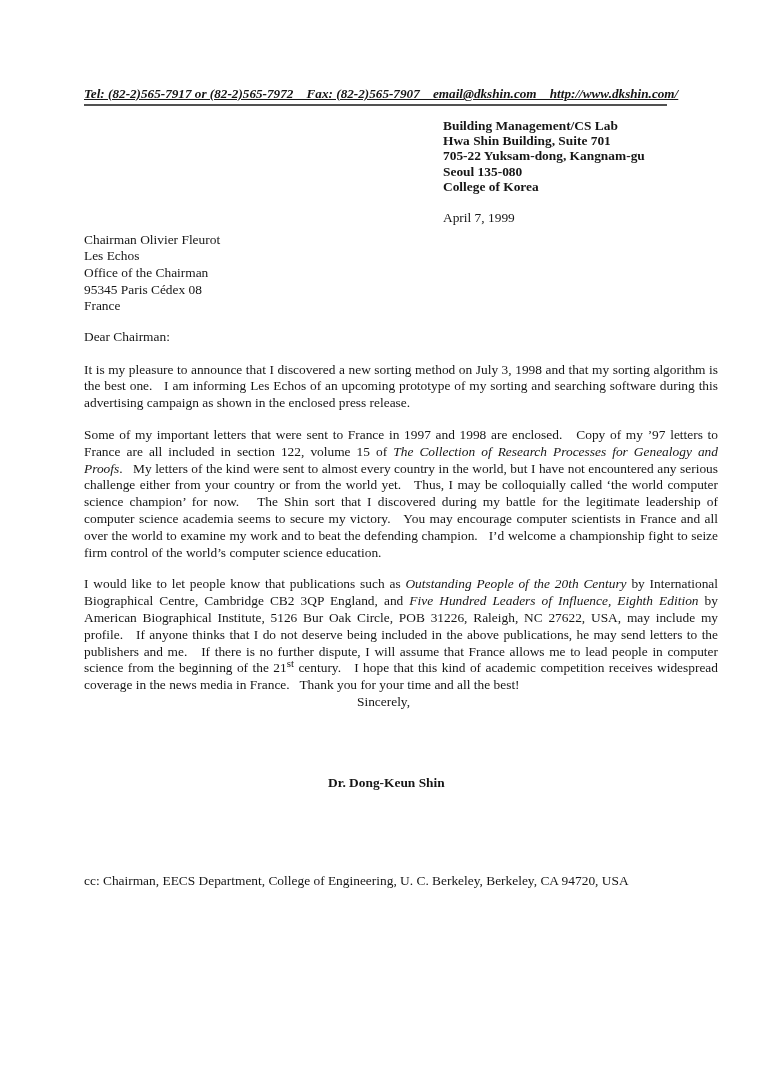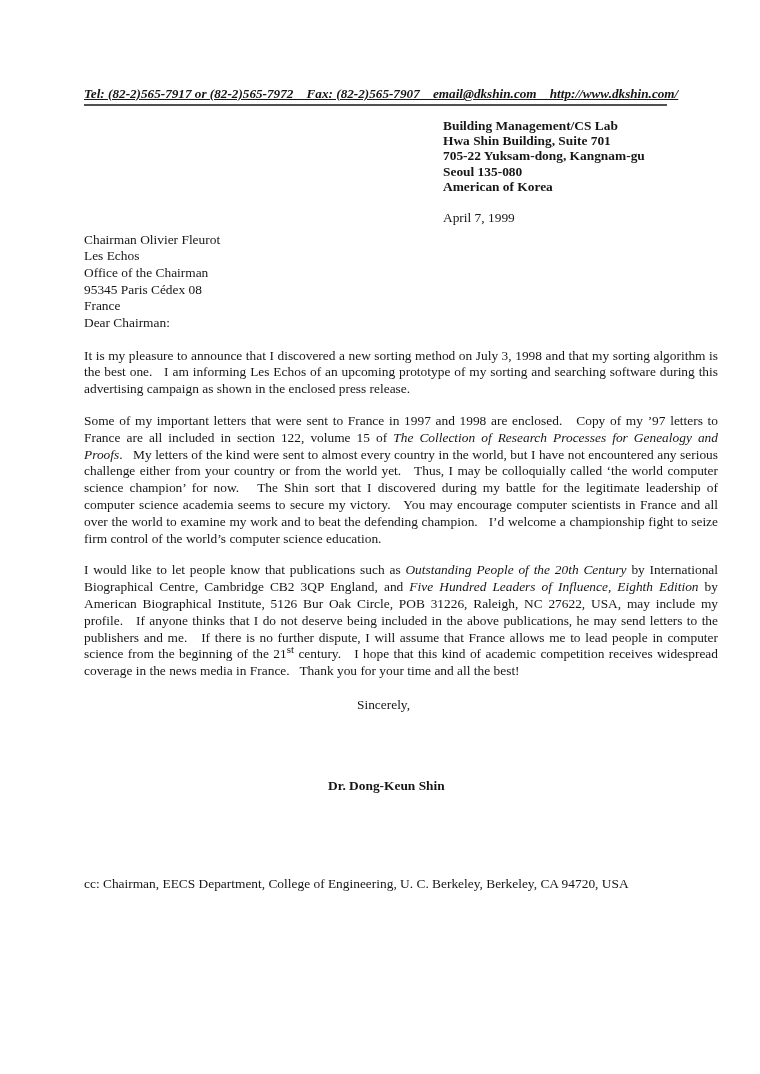--- a/index.html
+++ b/index.html
@@ -35,36 +35,36 @@
   .date-line {
     margin-left: 359px;
     margin-top: 16px;
     line-height: 16.8px;
   }
   .recipient {
     margin-top: 5px;
     line-height: 16.6px;
   }
   .salutation {
+    margin-top: 14px;
     line-height: 16.8px;
   }
   p.body-para {
     margin-top: 16px;
     line-height: 16.8px;
     text-align: justify;
   }
   p.body-para.p2, p.body-para.p3 { margin-top: 15px; }
   p.body-para i { font-style: italic; }
   sup.ord {
     font-size: 11px;
     line-height: 0;
     vertical-align: super;
   }
   .valediction {
-    margin-top: 17px;
     margin-left: 273px;
     line-height: 16.8px;
   }
   .signature {
     margin-top: 64px;
     margin-left: 244px;
     line-height: 16.8px;
     font-weight: bold;
   }
   .cc-line {
@@ -79,21 +79,21 @@
 
   <div class="letterhead">
     <span>Tel: (82-2)565-7917 or (82-2)565-7972&nbsp;&nbsp;&nbsp; Fax: (82-2)565-7907&nbsp;&nbsp;&nbsp; email@dkshin.com&nbsp;&nbsp;&nbsp; http://www.dkshin.com/</span>
   </div>
 
   <div class="sender">
     <div>Building Management/CS Lab</div>
     <div>Hwa Shin Building, Suite 701</div>
     <div>705-22 Yuksam-dong, Kangnam-gu</div>
     <div>Seoul 135-080</div>
-    <div>American of Korea</div>
+    <div>College of Korea</div>
   </div>
 
   <div class="date-line">April 7, 1999</div>
 
   <div class="recipient">
     <div>Chairman Olivier Fleurot</div>
     <div>Les Echos</div>
     <div>Office of the Chairman</div>
     <div>95345 Paris Cédex 08</div>
     <div>France</div>

